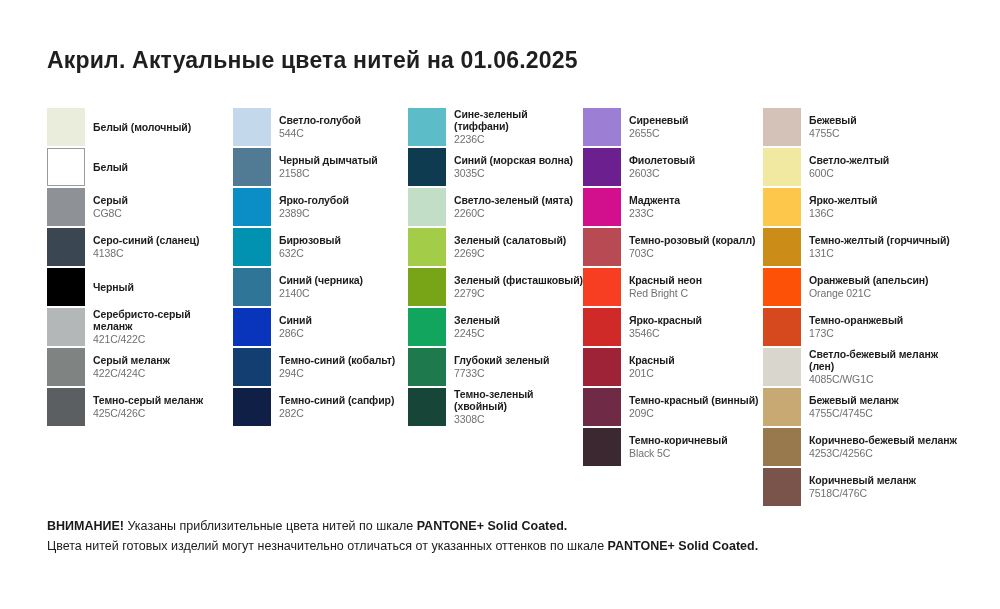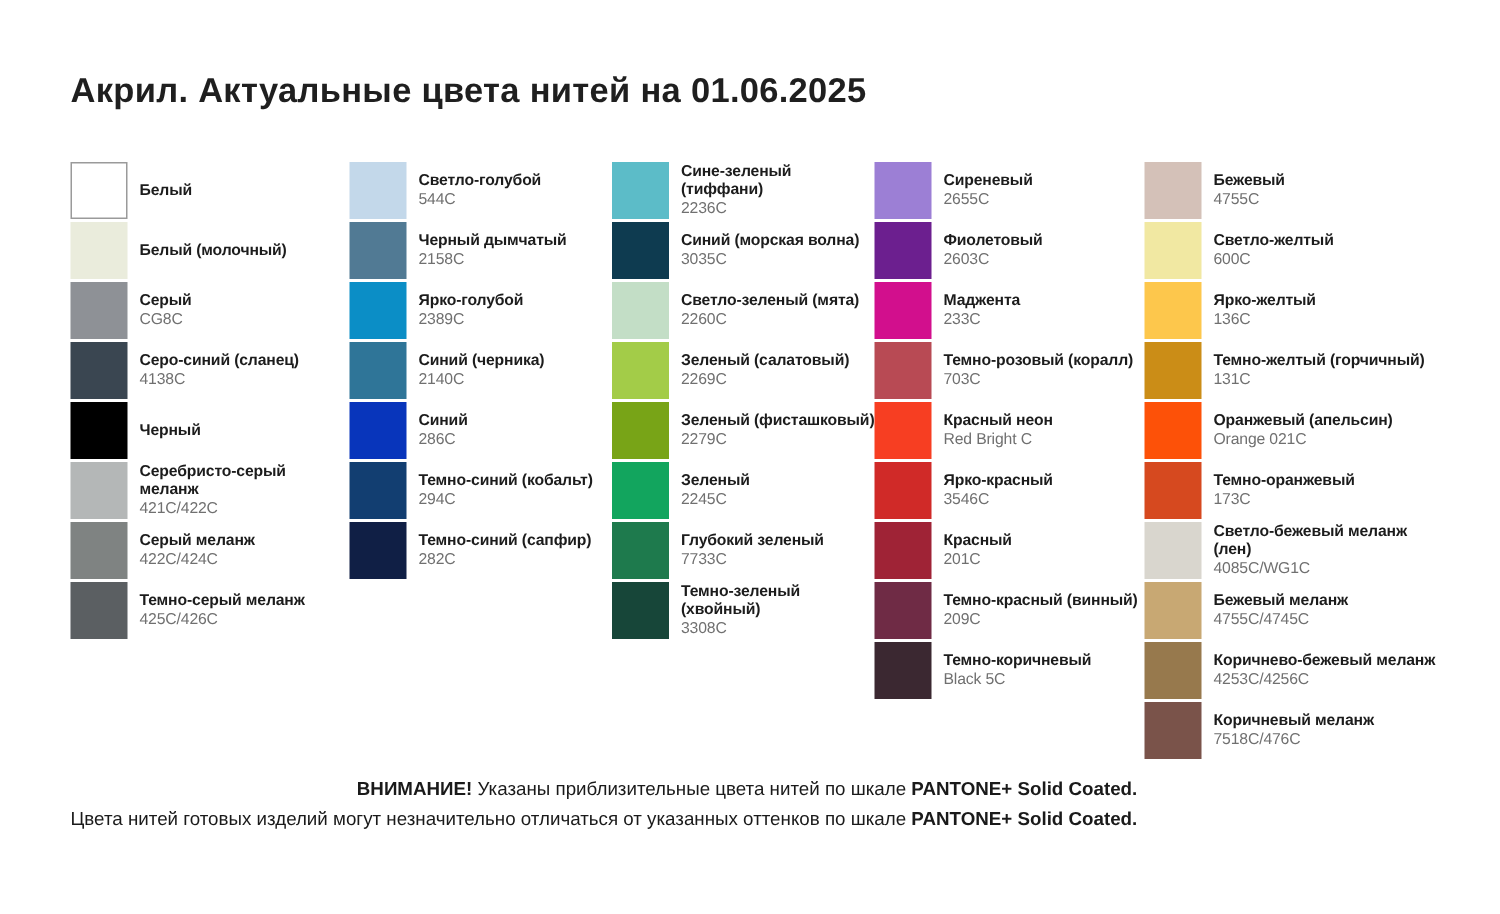--- a/index.html
+++ b/index.html
@@ -19,42 +19,42 @@
   .col{display:flex;flex-direction:column;}
   .item{display:flex;align-items:center;height:38px;margin-bottom:2px;}
   .swatch{width:38px;height:38px;flex:none;box-sizing:border-box;}
   .swatch.bordered{border:1px solid #9a9a9a;}
   .meta{margin-left:8px;min-width:0;}
   .name{
     font-size:10.5px;font-weight:700;color:#1c1c1c;line-height:1.18;
     white-space:pre-line;letter-spacing:-.1px;
   }
   .code{font-size:10.5px;font-weight:400;color:#707070;line-height:1.25;margin-top:1px;letter-spacing:-.1px;}
-  .footer{position:absolute;left:47px;top:516px;font-size:12.5px;color:#1a1a1a;text-align:right;}
+  .footer{position:absolute;left:47px;top:516px;font-size:12.5px;color:#1a1a1a;}
   .footer p{margin:0;line-height:20px;}
   .footer b{font-weight:700;}
 </style>
 </head>
 <body>
 
 <div class="page">
   <h1 class="title">Акрил. Актуальные цвета нитей на 01.06.2025</h1>
 
   <div class="grid">
       <div class="col">
         <div class="item">
+          <div class="swatch" style="background: rgb(234, 236, 220);"></div>
+          <div class="meta">
+            <div class="name">Белый (молочный)</div>
+          </div>
+        </div>
+        <div class="item">
           <div class="swatch bordered" style="background: rgb(255, 255, 255);"></div>
           <div class="meta">
             <div class="name">Белый</div>
-          </div>
-        </div>
-        <div class="item">
-          <div class="swatch" style="background: rgb(234, 236, 220);"></div>
-          <div class="meta">
-            <div class="name">Белый (молочный)</div>
           </div>
         </div>
         <div class="item">
           <div class="swatch" style="background: rgb(142, 145, 150);"></div>
           <div class="meta">
             <div class="name">Серый</div>
             <div class="code">CG8C</div>
           </div>
         </div>
         <div class="item">
@@ -106,20 +106,27 @@
           <div class="meta">
             <div class="name">Черный дымчатый</div>
             <div class="code">2158C</div>
           </div>
         </div>
         <div class="item">
           <div class="swatch" style="background: rgb(11, 142, 198);"></div>
           <div class="meta">
             <div class="name">Ярко-голубой</div>
             <div class="code">2389C</div>
+          </div>
+        </div>
+        <div class="item">
+          <div class="swatch" style="background: rgb(0, 146, 176);"></div>
+          <div class="meta">
+            <div class="name">Бирюзовый</div>
+            <div class="code">632C</div>
           </div>
         </div>
         <div class="item">
           <div class="swatch" style="background: rgb(47, 117, 152);"></div>
           <div class="meta">
             <div class="name">Синий (черника)</div>
             <div class="code">2140C</div>
           </div>
         </div>
         <div class="item">

